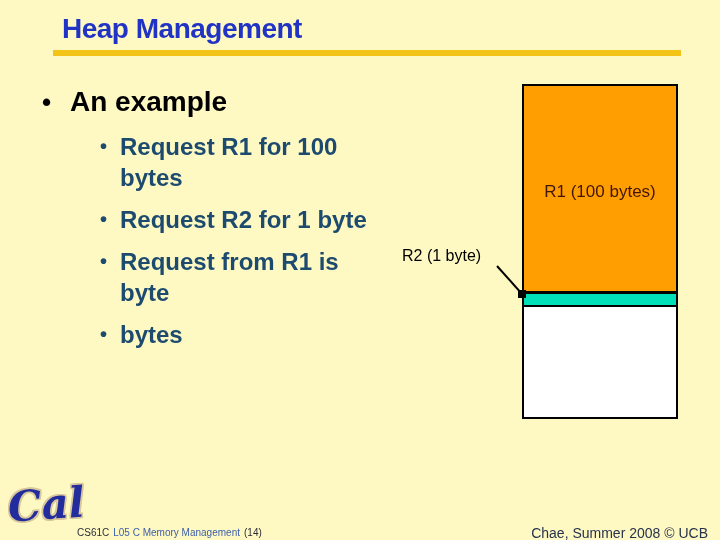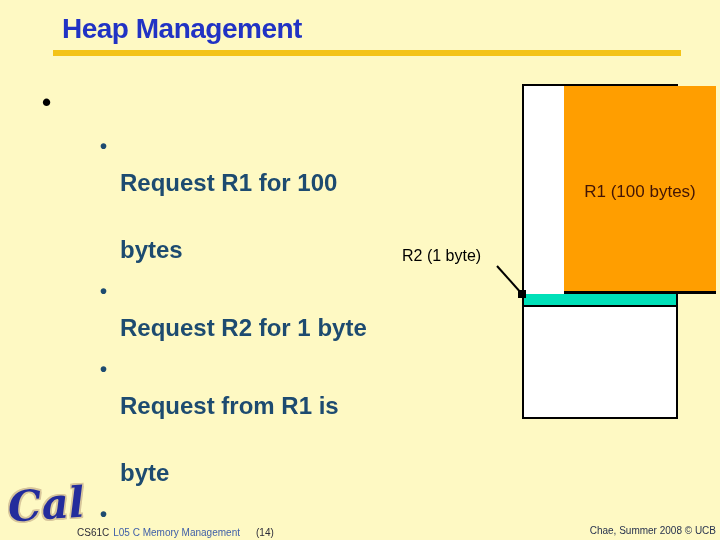--- a/index.html
+++ b/index.html
@@ -26,30 +26,30 @@
     font-size:28px; font-weight:bold; color:#000; line-height:32px;
   }
   .l1 .dot { width:28px; font-size:26px; }
   .l2-list { position:absolute; left:100px; top:131px; width:330px; }
   .l2-item {
     display:flex; margin-bottom:11px;
     font-size:24px; font-weight:bold; line-height:31px;
     color:var(--body-blue,#1D4B70);
   }
   .l2-item .dot { width:20px; font-size:20px; line-height:31px; }
-  .l2-text .line { display:block;margin-top:36px; }
+  .l2-text .line { display:block; }
 
   
   .heap-box {
     position:absolute; left:522px; top:84px; width:156px; height:335px;
     border:2px solid #000; background:#fff;
   }
   .r1-block {
     position:absolute; left:0; top:0; width:100%; height:208px;
-    background:var(--heap-orange,#FF9E00); border-bottom:3px solid #000;margin-left:40px;
+    background:var(--heap-orange,#FF9E00); border-bottom:3px solid #000;
   }
   .r2-block {
     position:absolute; left:0; top:208px; width:100%; height:13px;
     background:var(--heap-teal,#00E0B8); border-bottom:2px solid #000;
   }
   .free-block { position:absolute; left:0; top:221px; width:100%; bottom:0; background:#fff; }
   .r1-label {
     position:absolute; left:0; top:96px; width:100%; text-align:center;
     font-size:17px; color:var(--r1-label-text,#431505);
   }
@@ -69,36 +69,37 @@
       1.5px 0 var(--logo-outline,#D8C79C), -1.5px 0 var(--logo-outline,#D8C79C),
       0 1.5px var(--logo-outline,#D8C79C), 0 -1.5px var(--logo-outline,#D8C79C),
       1.5px 1.5px var(--logo-outline,#D8C79C), -1.5px -1.5px var(--logo-outline,#D8C79C),
       1.5px -1.5px var(--logo-outline,#D8C79C), -1.5px 1.5px var(--logo-outline,#D8C79C);
   }
   .course {
     position:absolute; left:77px; top:527px;
     font-size:10px; color:var(--footer-dark,#2B2B38); white-space:nowrap;
   }
   .course .prefix { margin-right:4px; }
-  .course .lnk { color:var(--footer-link-blue,#3E5EA8); margin-right:16px; }
+  .course .lnk { color:var(--footer-link-blue,#3E5EA8); margin-right:4px; }
   .credit {
-    position:absolute; right:4px; top:525px;
-    font-size:10px; color:var(--credit-color,#27324E); white-space:nowrap;
+    position:absolute; right:12px; top:525px;
+    font-size:14px; color:var(--credit-color,#27324E); white-space:nowrap;
   }
 </style>
 </head>
 <body>
 
 <div class="slide">
 
   <div class="title">Heap Management</div>
   <div class="rule"></div>
 
   <div class="l1">
     <span class="dot">•</span>
+    <span>An example</span>
   </div>
 
   <div class="l2-list">
     <div class="l2-item">
       <span class="dot">•</span>
       <span class="l2-text">
         <span class="line">Request R1 for 100</span>
         <span class="line">bytes</span>
       </span>
     </div>

